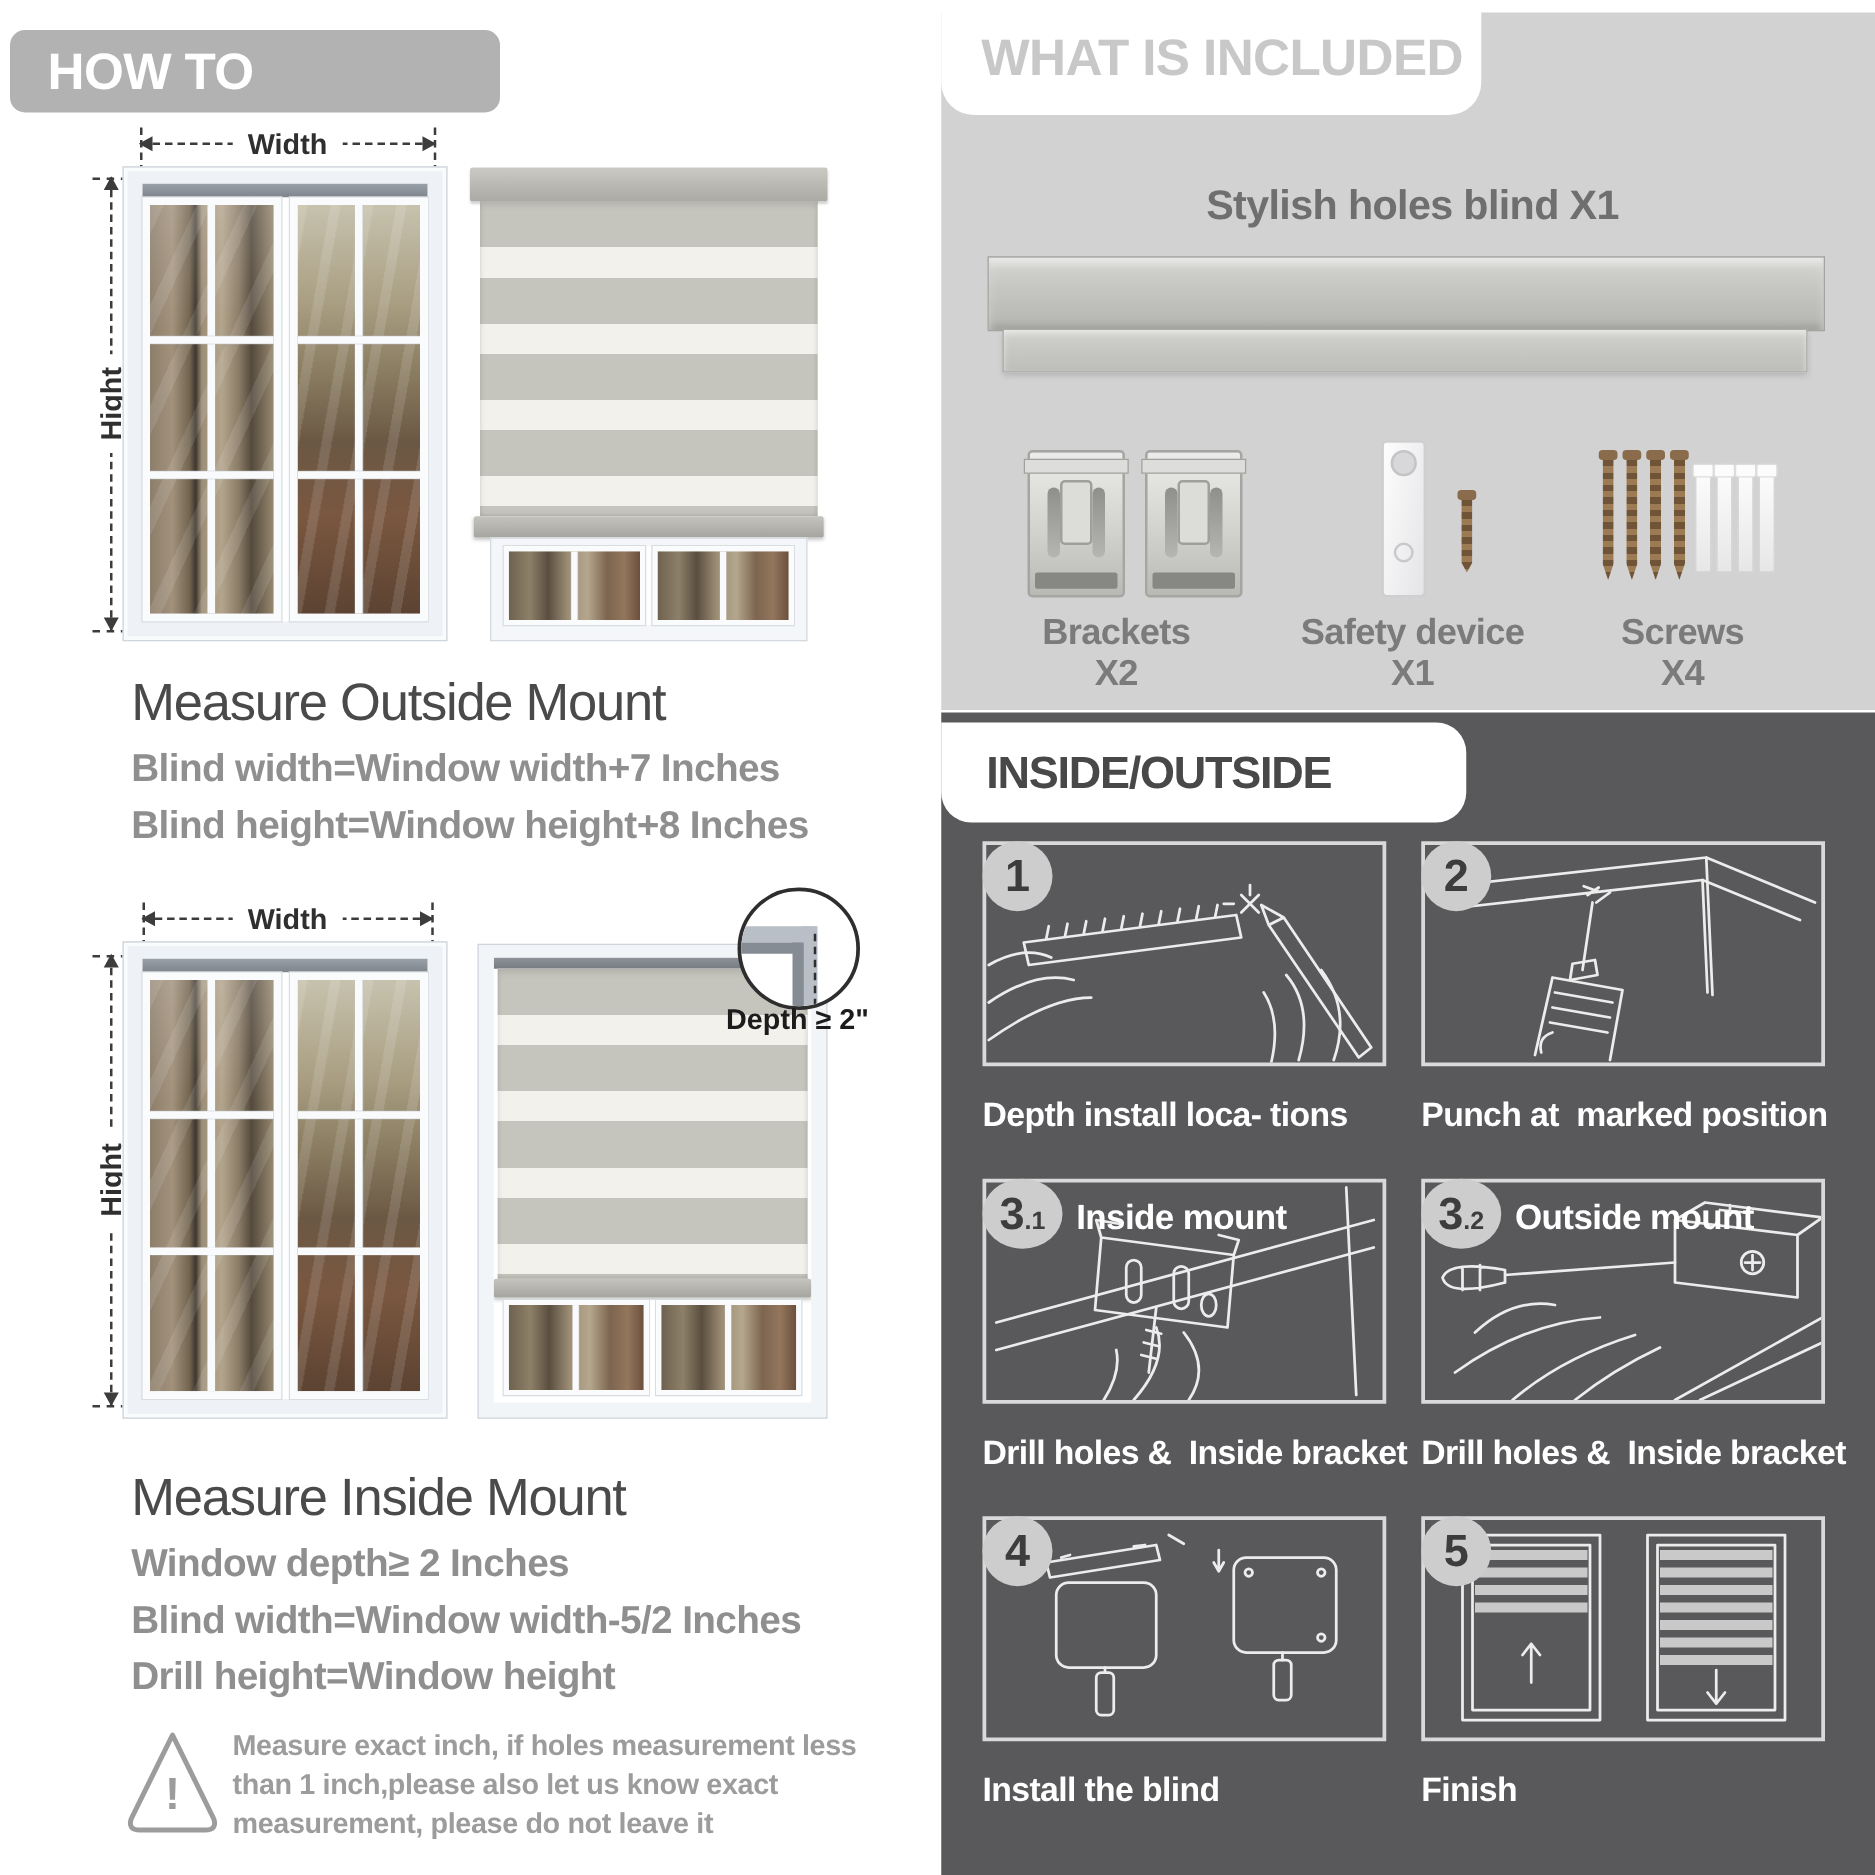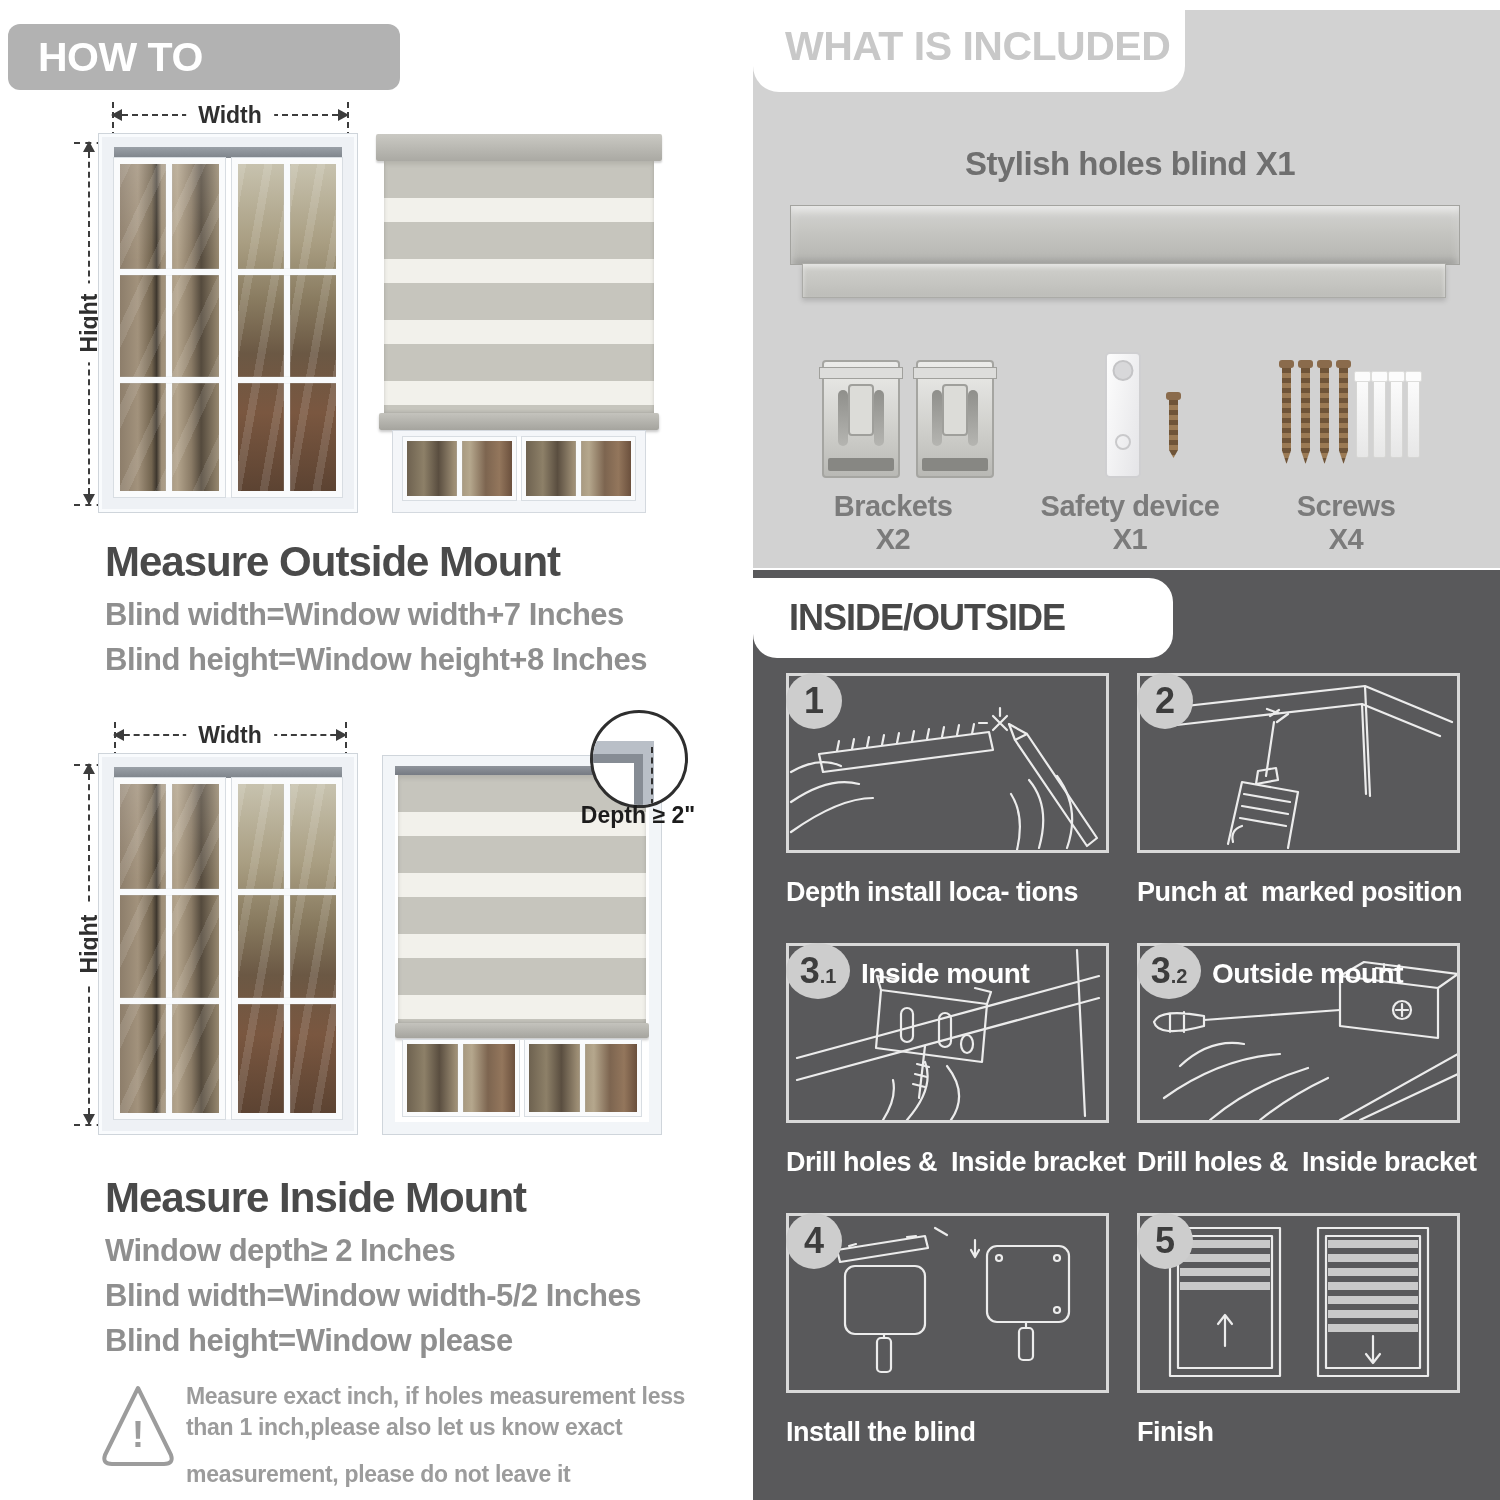--- a/index.html
+++ b/index.html
@@ -14,21 +14,21 @@
   .panel-light{left:753px;top:10px;width:747px;height:558px;background:#d2d2d2;}
   .hdr-included{left:753px;top:0;width:432px;height:92px;background:#ffffff;
                 border-radius:0 0 26px 26px;color:#c8c8c8;font-size:41px;font-weight:bold;
                 letter-spacing:-0.5px;line-height:92px;padding-left:32px;box-sizing:border-box;}
   .panel-dark{left:753px;top:570px;width:747px;height:930px;background:#59595b;}
   .hdr-mount{left:753px;top:578px;width:420px;height:80px;background:#ffffff;
              border-radius:0 24px 24px 24px;color:#484848;font-size:36px;font-weight:bold;
              letter-spacing:-1px;line-height:80px;padding-left:36px;box-sizing:border-box;}
 
   
-  .h2{font-size:42px;font-weight:bold;color:#4a4a4a;letter-spacing:-1px;}
+  .h2{font-size:42px;font-weight:normal;color:#4a4a4a;letter-spacing:-1px;}
   .bodyline{font-size:31px;font-weight:bold;color:#8f8f8f;letter-spacing:-0.5px;}
   .warnline{font-size:23px;color:#9c9c9c;line-height:31px;font-weight:bold;letter-spacing:-0.3px;}
 
   
   .harrow{height:0;border-top:2px dashed #3c3c3c;}
   .harrow::before{content:"";position:absolute;left:-1px;top:-7px;
       border-top:6px solid transparent;border-bottom:6px solid transparent;border-right:11px solid #3c3c3c;}
   .harrow::after{content:"";position:absolute;right:-1px;top:-7px;
       border-top:6px solid transparent;border-bottom:6px solid transparent;border-left:11px solid #3c3c3c;}
   .harrow .lbl{position:absolute;left:50%;top:-15px;transform:translateX(-50%);background:#ffffff;
@@ -241,31 +241,31 @@
     <div class="abs" style="left:48px;top:28px;width:13px;height:70px;background:#b9bfc7;"></div>
     <div class="abs" style="left:-6px;top:41px;width:54px;height:9px;background:#868c94;"></div>
     <div class="abs" style="left:41px;top:41px;width:9px;height:60px;background:#868c94;"></div>
     <div class="abs" style="left:58px;top:34px;height:58px;border-left:2px dashed #2f2f2f;"></div>
   </div>
   <div class="abs depth-lbl" style="left:568px;top:802px;width:140px;">Depth ≥ 2"</div>
 
   <div class="abs h2" style="left:105px;top:1174px;">Measure Inside Mount</div>
   <div class="abs bodyline" style="left:105px;top:1233px;">Window depth≥ 2 Inches</div>
   <div class="abs bodyline" style="left:105px;top:1278px;">Blind width=Window width-5/2 Inches</div>
-  <div class="abs bodyline" style="left:105px;top:1323px;">Blind height=Window please</div>
+  <div class="abs bodyline" style="left:105px;top:1323px;">Drill height=Window height</div>
 
   <div class="abs warn-tri-wrap" style="left:98px;top:1380px;">
     <svg viewBox="0 0 80 92" width="80" height="92">
       <path d="M40 8 L73 75 Q76 84 66 84 L14 84 Q4 84 7 75 Z" fill="none" stroke="#9c9c9c" stroke-width="4" stroke-linejoin="round"></path>
     </svg>
     <div class="warn-mark">!</div>
   </div>
   <div class="abs warnline" style="left:186px;top:1381px;width:500px;">Measure exact inch, if holes measurement less</div>
   <div class="abs warnline" style="left:186px;top:1412px;width:500px;">than 1 inch,please also let us know exact</div>
-  <div class="abs warnline" style="left:186px;top:1443px;width:500px;margin-top:16px;">measurement, please do not leave it</div>
+  <div class="abs warnline" style="left:186px;top:1443px;width:500px;">measurement, please do not leave it</div>
 
   <div class="abs panel-light"></div>
   <div class="abs hdr-included">WHAT IS INCLUDED</div>
 
   <div class="abs" style="left:860px;top:145px;width:540px;text-align:center;font-size:33px;font-weight:bold;color:#6f6f6f;letter-spacing:-0.5px;">Stylish holes blind X1</div>
 
   <div class="abs blind-bar" style="left:790px;top:205px;width:668px;height:58px;"></div>
   <div class="abs blind-bar2" style="left:802px;top:263px;width:642px;height:33px;"></div>
 
   <div class="abs bracket" style="left:822px;top:360px;">

